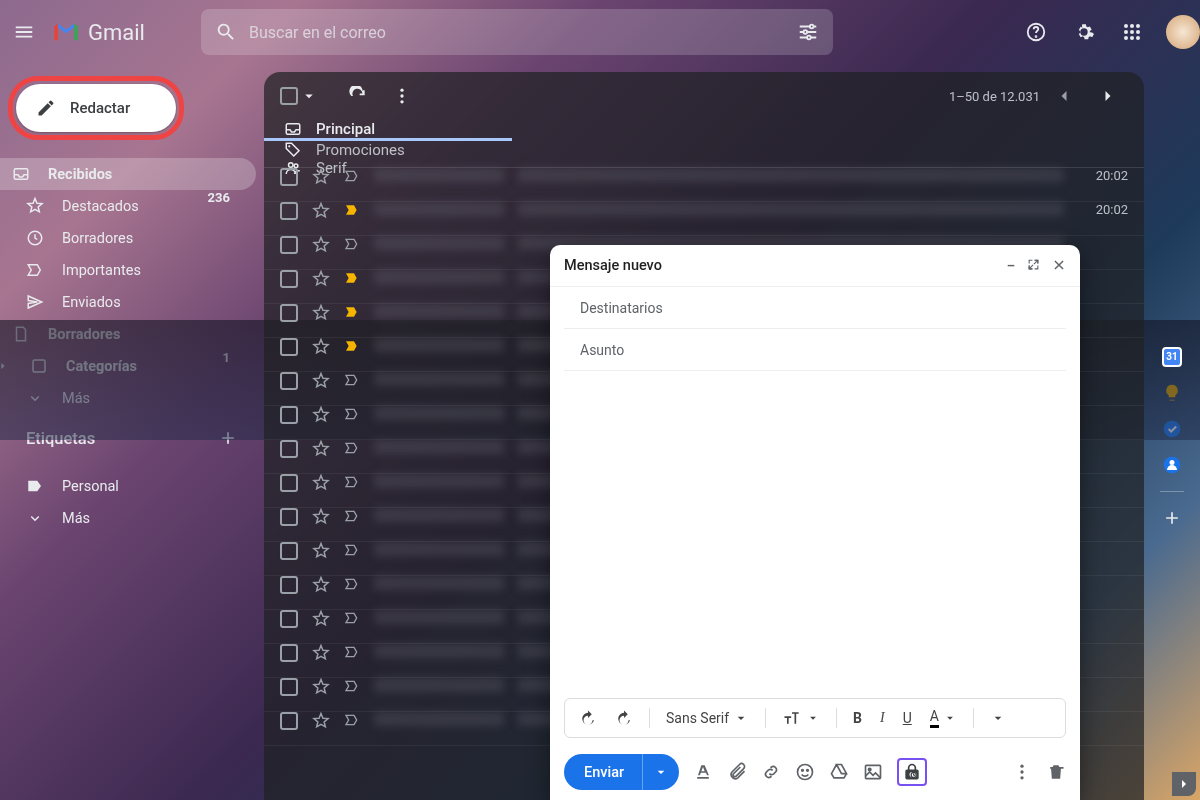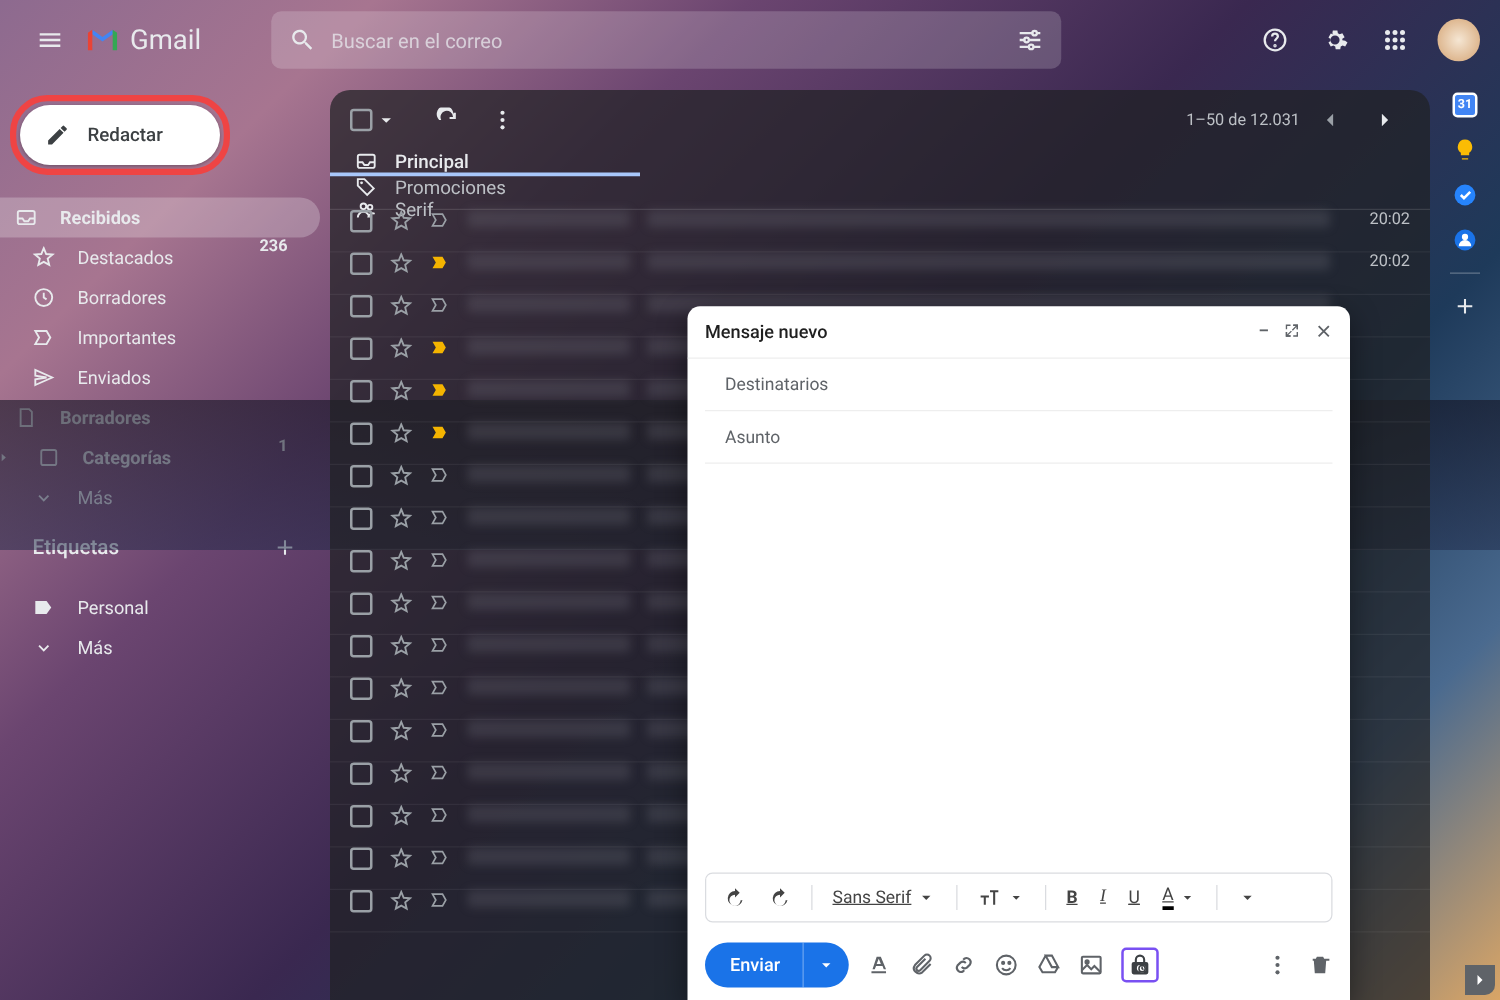--- a/index.html
+++ b/index.html
@@ -1,19 +1,19 @@
 <!DOCTYPE html>
 <html><head>
 <meta charset="utf-8">
 <style>
 * { margin:0; padding:0; box-sizing:border-box; font-family:'Google Sans',Roboto,Arial,sans-serif; }
 body { width:1200px; height:800px; overflow:hidden; position:relative;
   background:linear-gradient(135deg,#8d6a8f 0%,#a77590 15%,#6b4570 30%,#3a2850 50%,#1e3a5a 70%,#4a6a8f 85%,#d9a566 100%); }
 .bg-horizon{position:absolute;left:0;right:0;top:320px;height:120px;background:linear-gradient(180deg,rgba(20,20,35,.6),rgba(30,40,70,.5));}
-.header{display:flex;align-items:center;height:64px;padding:0 16px;color:#e8eaed;}
+.header{display:flex;align-items:center;height:64px;padding:0 0;color:#e8eaed;}
 .menu-btn{width:48px;height:48px;display:flex;align-items:center;justify-content:center;border-radius:50%;cursor:pointer;}
 .gmail-logo{display:flex;align-items:center;gap:8px;margin-left:4px;font-size:22px;}
 .gmail-logo svg{width:28px;height:28px;}
 .search{flex:0 0 632px;margin-left:56px;height:46px;background:rgba(255,255,255,.18);border-radius:8px;display:flex;align-items:center;padding:0 14px;gap:12px;}
 .search input{flex:1;background:none;border:none;color:#e8eaed;font-size:16px;outline:none;}
 .search input::placeholder{color:rgba(232,234,237,.75);}
 .header-right{margin-left:auto;display:flex;align-items:center;gap:8px;}
 .iconbtn{width:40px;height:40px;display:flex;align-items:center;justify-content:center;border-radius:50%;cursor:pointer;color:#e8eaed;}
 .avatar{width:34px;height:34px;border-radius:50%;background:radial-gradient(circle,#f5e6d3,#d4a373);margin-left:6px;}
 .body{display:flex;height:736px;}
@@ -35,31 +35,31 @@
 .toolbar-right{margin-left:auto;display:flex;align-items:center;gap:4px;font-size:13px;color:#bdc1c6;}
 .tabs{display:flex;height:48px;border-bottom:1px solid rgba(255,255,255,.12);flex-direction:column;}
 .tab{display:flex;align-items:center;gap:14px;padding:0 20px;font-size:15px;color:#bdc1c6;cursor:pointer;width:248px;}
 .tab.active{color:#e8eaed;font-weight:500;border-bottom:3px solid #a8c7fa;}
 .mail-list{}
 .row{display:flex;align-items:flex-start;height:34px;padding:0 16px;gap:14px;font-size:14px;border-bottom:1px solid rgba(255,255,255,.06);}
 .row .blur{filter:blur(4px);background:rgba(120,120,130,.25);height:14px;border-radius:3px;}
 .row .sender{width:130px;}
 .row .subject{flex:1;}
 .row .time{color:#bdc1c6;font-size:13px;width:50px;text-align:right;}
-.rightrail{width:56px;display:flex;flex-direction:column;align-items:center;padding-top:10px;gap:16px;}
+.rightrail{width:56px;display:flex;flex-direction:column;align-items:center;padding-top:10px;gap:16px;justify-content:center;}
 .rail-icon{width:20px;height:20px;border-radius:4px;}
 .compose-window{position:absolute;right:64px;bottom:0;width:530px;height:555px;background:#fff;border-radius:10px 10px 0 0;box-shadow:0 8px 24px rgba(0,0,0,.45);display:flex;flex-direction:column;color:#3c4043;overflow:hidden;}
 .cw-header{display:flex;align-items:center;height:42px;padding:0 14px;font-size:14.5px;font-weight:500;color:#1f1f1f;border-bottom:1px solid #eee;}
 .cw-header .winbtns{margin-left:auto;display:flex;gap:12px;color:#5f6368;font-size:13px;}
 .cw-field{height:42px;padding:0 16px;display:flex;align-items:center;border-bottom:1px solid #eee;font-size:14px;color:#5f6368;margin:0 14px;}
 .cw-field:last-of-type{border-bottom:1px solid #eee;}
 .cw-body{flex:1;}
 .cw-fmt{height:40px;margin:0 14px 6px;border:1px solid #dadce0;border-radius:6px;display:flex;align-items:center;padding:0 8px;gap:6px;color:#444;font-size:14px;}
 .fmt-sep{width:1px;height:20px;background:#dadce0;margin:0 4px;}
-.fmt-btn{padding:4px 6px;display:flex;align-items:center;gap:4px;cursor:pointer;border-radius:4px;text-decoration:underline;}
+.fmt-btn{padding:4px 6px;display:flex;align-items:center;gap:4px;cursor:pointer;border-radius:4px;}
 .cw-footer{height:56px;display:flex;align-items:center;padding:0 14px;gap:10px;}
 .send-btn{background:#1a73e8;color:#ffffff;border-radius:20px;height:36px;display:flex;align-items:center;font-size:14.5px;font-weight:500;overflow:hidden;cursor:pointer;}
 .send-btn .lbl{padding:0 18px 0 20px;}
 .send-btn .drop{border-left:1px solid rgba(255,255,255,.35);padding:0 10px;height:100%;display:flex;align-items:center;}
 .footer-icons{display:flex;align-items:center;gap:14px;color:#5f6368;margin-left:4px;}
 .confidential-hl{border:2px solid #7950f2;border-radius:4px;padding:2px 3px;}
 .footer-right{margin-left:auto;display:flex;align-items:center;gap:14px;color:#5f6368;}
 svg{display:block;}
 .arrow-br{position:absolute;right:4px;bottom:4px;width:24px;height:24px;background:#5f6368;border-radius:0 0 8px 0;display:flex;align-items:center;justify-content:center;color:#fff;}
 </style>

